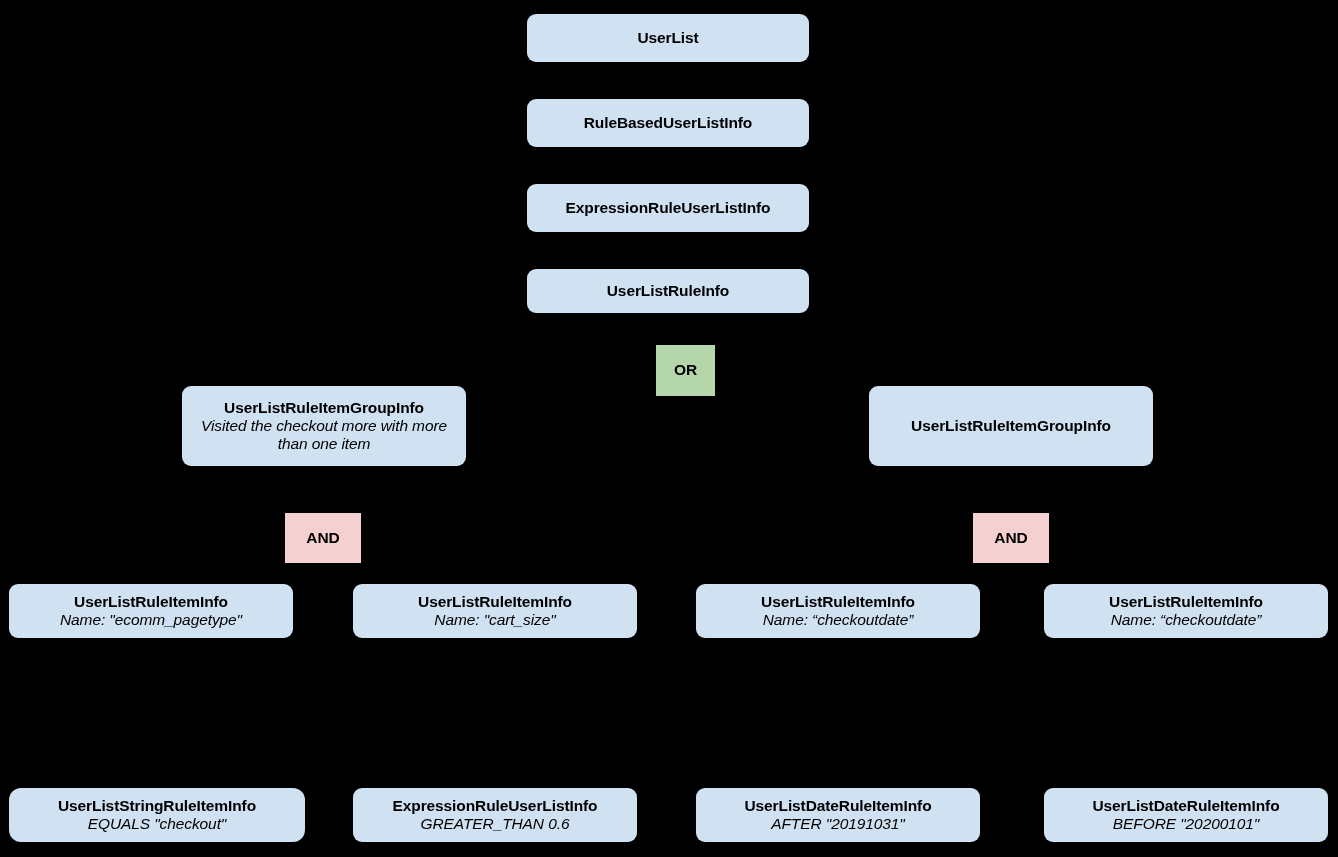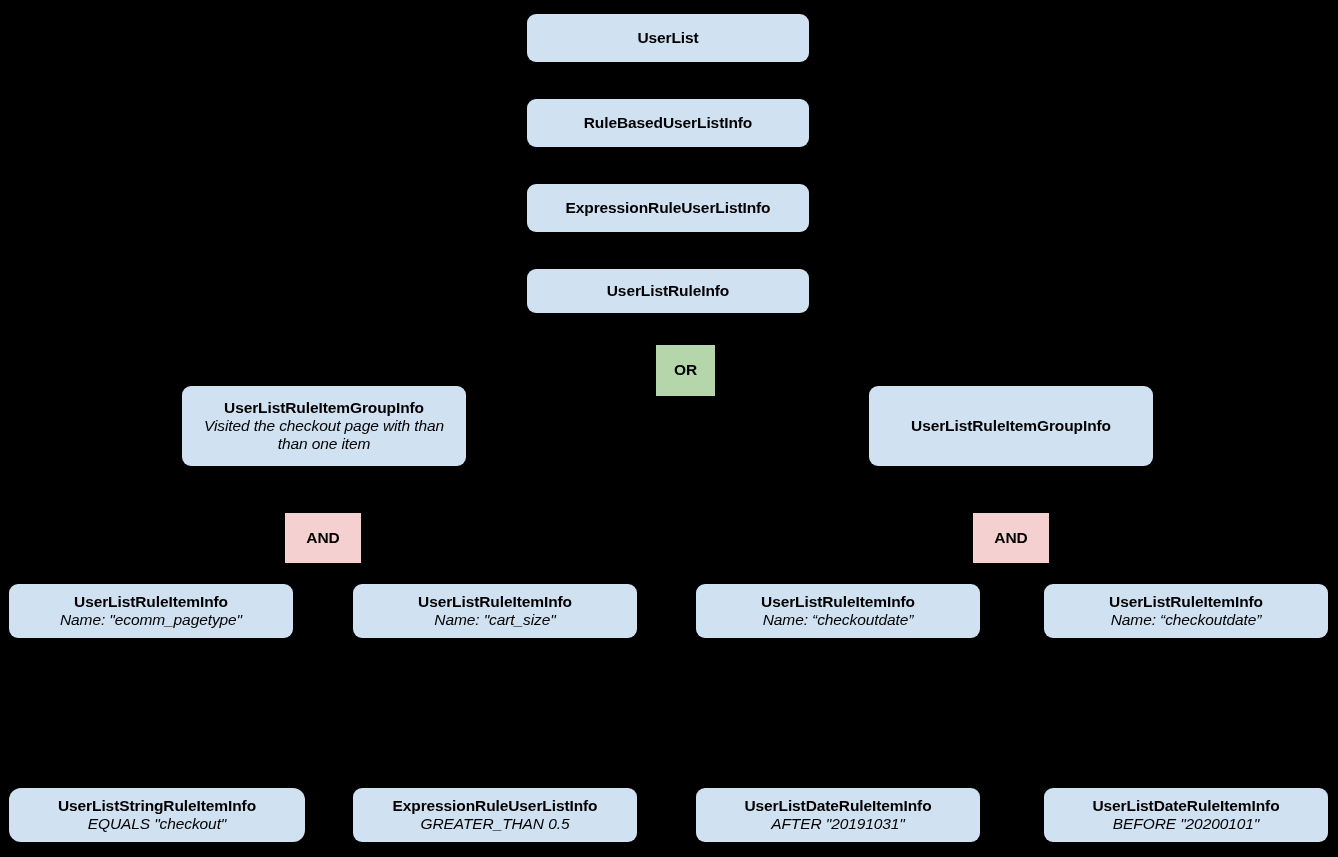--- a/index.html
+++ b/index.html
@@ -140,21 +140,21 @@
   <div class="node entity" style="left:527px; top:184px; width:282px; height:48px;">
     <div class="title">ExpressionRuleUserListInfo</div>
   </div>
 
   <div class="node op op-or" style="left:631px; top:345px; width:59px; height:51px;margin-left:25px;">
     <div class="title">OR</div>
   </div>
 
   <div class="node entity" style="left:182px; top:386px; width:284px; height:80px;">
     <div class="title">UserListRuleItemGroupInfo</div>
-    <div class="subtitle">Visited the checkout page with than than one item</div>
+    <div class="subtitle">Visited the checkout more with more than one item</div>
   </div>
 
   <div class="node entity" style="left:869px; top:386px; width:284px; height:80px;">
     <div class="title">UserListRuleItemGroupInfo</div>
   </div>
 
   <div class="node op op-and" style="left:285px; top:513px; width:76px; height:50px;">
     <div class="title">AND</div>
   </div>
 
@@ -182,21 +182,21 @@
     <div class="subtitle nowrap">Name: “checkoutdate”</div>
   </div>
 
   <div class="node entity" style="left:9px; top:788px; width:296px; height:54px;border-radius:12px;">
     <div class="title">UserListStringRuleItemInfo</div>
     <div class="subtitle nowrap">EQUALS "checkout"</div>
   </div>
 
   <div class="node entity" style="left:353px; top:788px; width:284px; height:54px;">
     <div class="title">ExpressionRuleUserListInfo</div>
-    <div class="subtitle nowrap">GREATER_THAN 0.5</div>
+    <div class="subtitle nowrap">GREATER_THAN 0.6</div>
   </div>
 
   <div class="node entity" style="left:696px; top:788px; width:284px; height:54px;">
     <div class="title">UserListDateRuleItemInfo</div>
     <div class="subtitle nowrap">AFTER "20191031"</div>
   </div>
 
   <div class="node entity" style="left:1044px; top:788px; width:284px; height:54px;">
     <div class="title">UserListDateRuleItemInfo</div>
     <div class="subtitle nowrap">BEFORE "20200101"</div>

